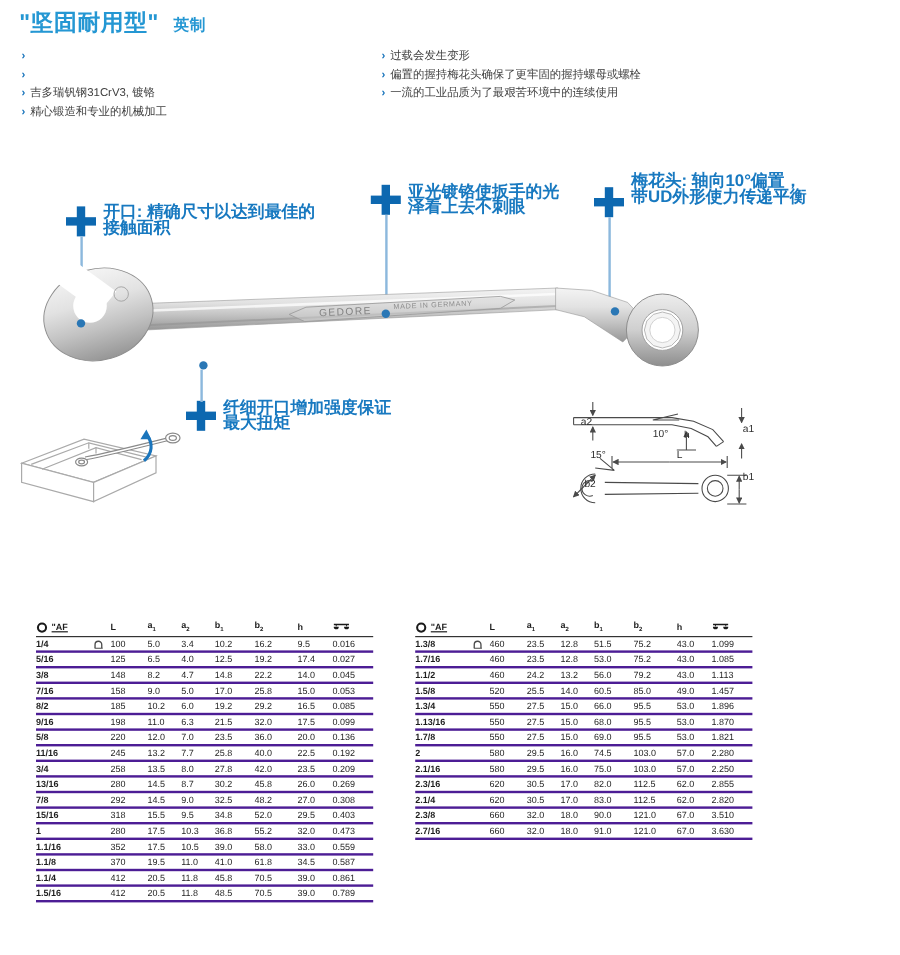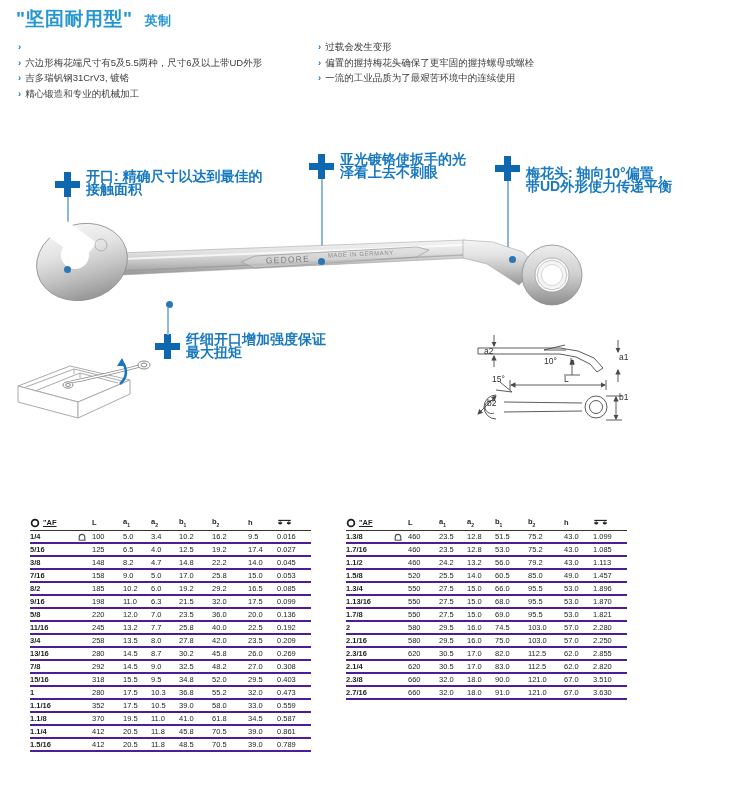--- a/index.html
+++ b/index.html
@@ -19,21 +19,21 @@
 
   
   .plus{position:absolute;width:25px;height:25px;}
   .plus::before{content:"";position:absolute;left:0;top:9px;width:25px;height:7px;background:#0d68b0;}
   .plus::after{content:"";position:absolute;left:9px;top:0;width:7px;height:25px;background:#0d68b0;}
   .ann-line{position:absolute;width:2px;background:#8cb8dd;}
   .ann-dot{position:absolute;width:7px;height:7px;border-radius:50%;background:#2a77b5;z-index:5;}
   .ann-text{position:absolute;color:#1879c0;font-size:14px;line-height:13px;font-weight:600;}
   .p1{left:55px;top:172px}.l1{left:67px;top:197px;height:70px}.d1{left:64px;top:266px}.t1{left:86px;top:170px}
   .p2{left:309px;top:154px}.l2{left:321px;top:179px;height:80px}.d2{left:318px;top:258px}.t2{left:340px;top:153px}
-  .p3{left:495px;top:156px}.l3{left:507px;top:181px;height:76px}.d3{left:509px;top:256px}.t3{left:526px;top:167px}
+  .p3{left:495px;top:156px}.l3{left:507px;top:181px;height:76px}.d3{left:509px;top:256px}.t3{left:526px;top:144px}
   .p4{left:155px;top:334px}.l4{left:167px;top:308px;height:27px}.d4{left:166px;top:301px}.t4{left:186px;top:333px}
 
   
   .wrench-svg{position:absolute;left:25px;top:215px;}
   .diagram{position:absolute;left:460px;top:328px;width:182px;height:106px;}
   .diagram svg{position:absolute;left:0;top:0;}
   .dlabel{position:absolute;font-size:8.5px;color:#2e2e2e;}
   .dl-a2{left:24px;top:18px}.dl-10{left:84px;top:28px}.dl-h{left:110px;top:29px}.dl-a1{left:159px;top:24px}
   .dl-15{left:32px;top:46px}.dl-L{left:104px;top:46px}.dl-b2{left:27px;top:70px}.dl-b1{left:159px;top:64px}
   .iso{position:absolute;left:8px;top:356px;}
@@ -60,21 +60,20 @@
   <div class="title">
     <span>"坚固耐用型"</span><span class="subtitle">英制</span>
   </div>
 
   <div class="bullets bullets-left">
       <div class="b-item">
         <span class="b-arrow">›</span>
       </div>
       <div class="b-item">
         <span class="b-arrow">›</span>
-        <span>六边形梅花端尺寸有5及5.5两种，尺寸6及以上带UD外形</span>
       </div>
       <div class="b-item">
         <span class="b-arrow">›</span>
         <span>吉多瑞钒钢31CrV3, 镀铬</span>
       </div>
       <div class="b-item">
         <span class="b-arrow">›</span>
         <span>精心锻造和专业的机械加工</span>
       </div>
     </div>

